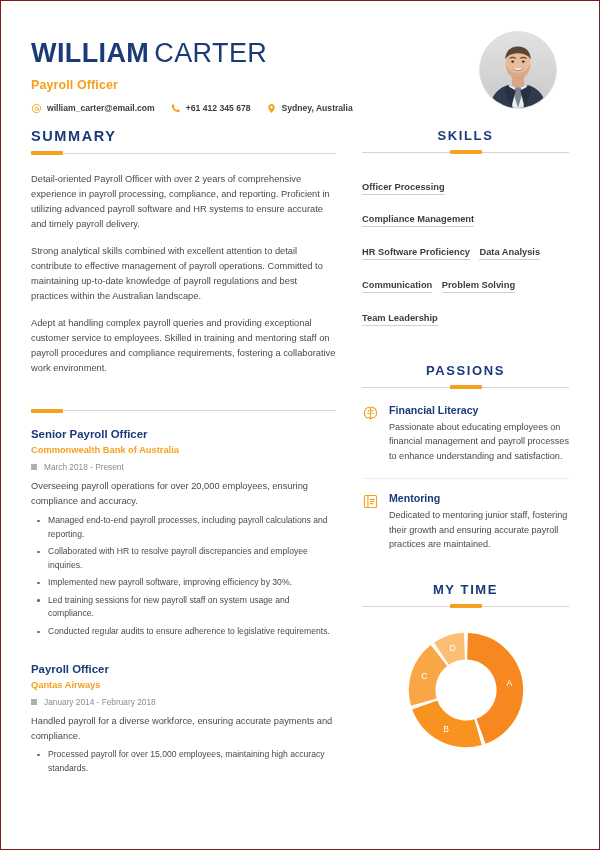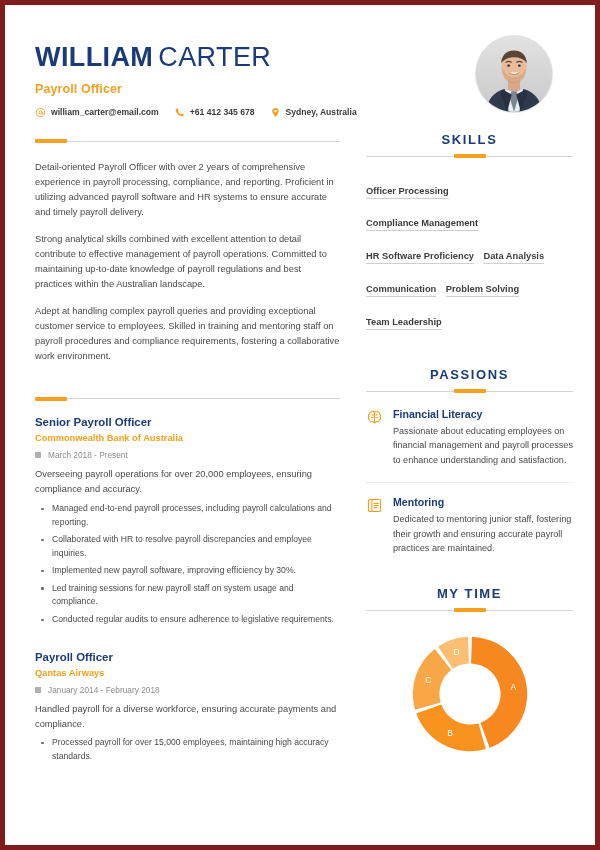--- a/index.html
+++ b/index.html
@@ -10,21 +10,21 @@
     background: #ffffff;
     font-family: "Liberation Sans", sans-serif;
     overflow: hidden;
   }
 
   .page {
     position: relative;
     width: 600px;
     height: 850px;
     background: #ffffff;
-    border: 5px solid #7f1d1d;
+    border: 1px solid #7f1d1d;
     padding: 28px 30px 0 30px;
   }
 
   
   .header {
     display: flex;
     align-items: flex-start;
     justify-content: space-between;
     padding-bottom: 14px;
   }
@@ -332,20 +332,21 @@
         <path d="M43 48c3 3.4 11 3.4 14 0" stroke="#8d6650" stroke-width="1" fill="none"></path>
       </svg>
     </div>
   </div>
 
   <div class="columns">
 
     <div class="col-left">
 
       <div class="sec">
+        <div class="sec-title">SUMMARY</div>
         <div class="rule"></div>
         <div class="summary-wrap">
           <p class="summary-p">Detail-oriented Payroll Officer with over 2 years of comprehensive experience in payroll processing, compliance, and reporting. Proficient in utilizing advanced payroll software and HR systems to ensure accurate and timely payroll delivery.</p>
           <p class="summary-p">Strong analytical skills combined with excellent attention to detail contribute to effective management of payroll operations. Committed to maintaining up-to-date knowledge of payroll regulations and best practices within the Australian landscape.</p>
           <p class="summary-p">Adept at handling complex payroll queries and providing exceptional customer service to employees. Skilled in training and mentoring staff on payroll procedures and compliance requirements, fostering a collaborative work environment.</p>
         </div>
       </div>
 
       <div class="sec sec-gap-lg">
         <div class="rule"></div>

